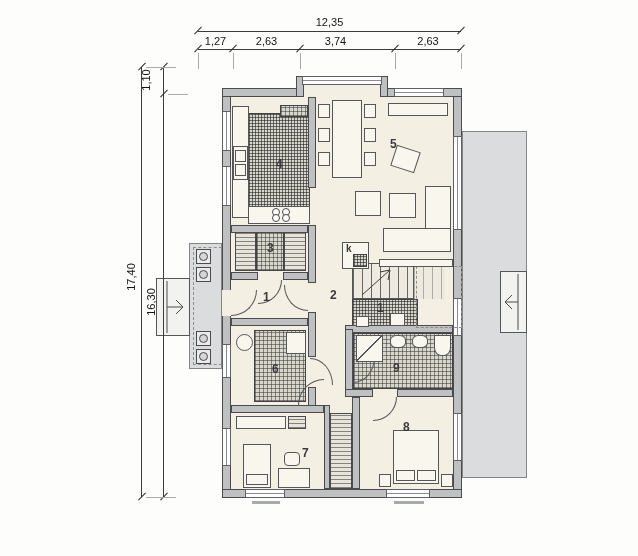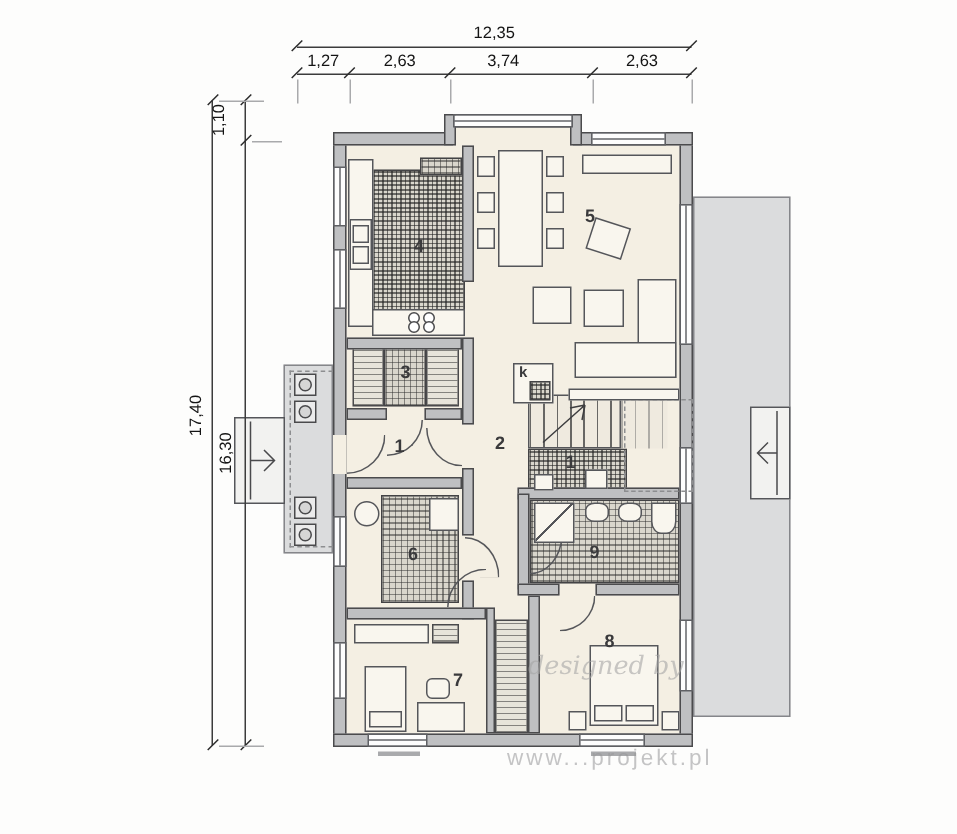--- a/index.html
+++ b/index.html
@@ -242,16 +242,14 @@
   <div class="dline" style="left:163px; top:67px; width:1px; height:430px;"></div>
   <div class="tick" style="left:159px; top:66px;"></div>
   <div class="tick" style="left:159px; top:93px;"></div>
   <div class="tick" style="left:159px; top:496px;"></div>
   <div class="dim rot" style="left:126px; top:74px; width:40px;">1,10</div>
   <div class="dim rot" style="left:128px; top:296px; width:46px;">16,30</div>
   <div class="ext" style="left:146px; top:67px; width:30px; height:1px;"></div>
   <div class="ext" style="left:168px; top:94px; width:20px; height:1px;"></div>
   <div class="ext" style="left:146px; top:497px; width:30px; height:1px;"></div>
 
-  <div class="wm-script" style="left:352px; top:434px;">designed by</div>
-  <div class="wm-url" style="left:338px; top:497px;">www...projekt.pl</div>
 
 </div>
 
 </body></html>

